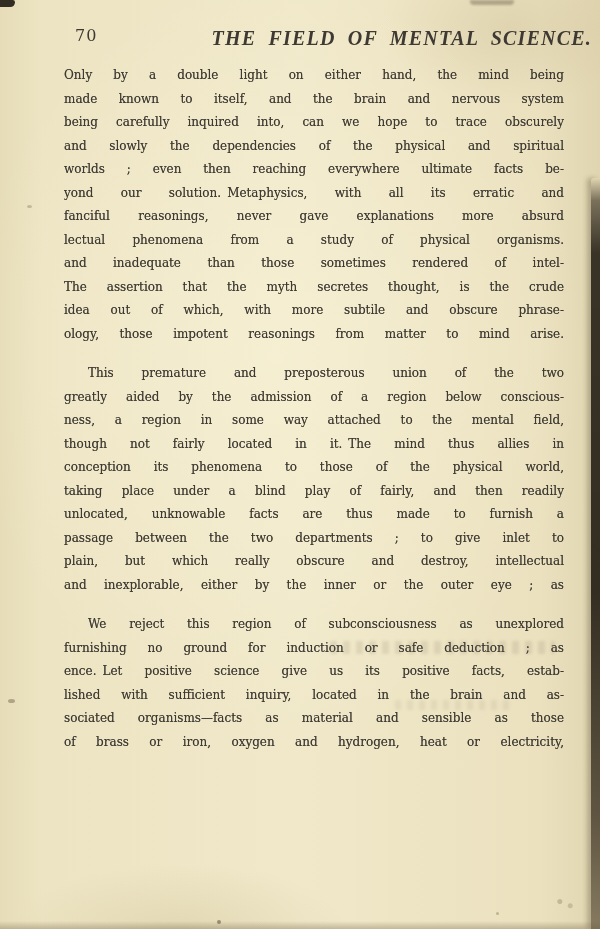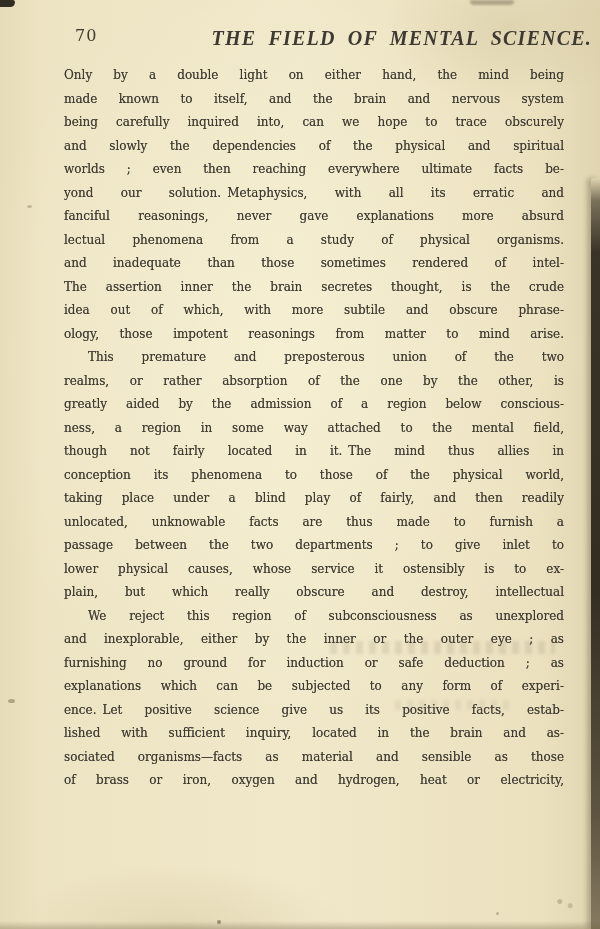--- a/index.html
+++ b/index.html
@@ -45,21 +45,21 @@
     position:absolute;left:64px;top:64px;width:500px;
     font-size:12px;line-height:23.5px;
     color:var(--ink);
     text-shadow:0 0 .5px rgba(62,58,51,.65);
   }
   .line{
     text-align:justify;
     text-align-last:justify;
     height:23.5px;overflow:hidden;
   }
-  .line.indent{text-indent:24px;}
+  .line.indent{text-indent:24px;margin-top:16px;}
   .line.flush{text-align-last:left;}
   
   .artifact{position:absolute;pointer-events:none;}
   .corner-mark{
     left:0;top:0;width:15px;height:7px;
     background:#221d15;border-radius:0 3px 6px 0;opacity:.92;
   }
   .top-smudge{
     left:470px;top:0;width:44px;height:5px;
     background:rgba(105,94,74,.42);
@@ -120,42 +120,39 @@
       <div class="paragraph">
         <div class="line">Only by a double light on either hand, the mind being</div>
         <div class="line">made known to itself, and the brain and nervous system</div>
         <div class="line">being carefully inquired into, can we hope to trace obscurely</div>
         <div class="line">and slowly the dependencies of the physical and spiritual</div>
         <div class="line">worlds ; even then reaching everywhere ultimate facts be-</div>
         <div class="line">yond our solution. Metaphysics, with all its erratic and</div>
         <div class="line">fanciful reasonings, never gave explanations more absurd</div>
         <div class="line">lectual phenomena from a study of physical organisms.</div>
         <div class="line">and inadequate than those sometimes rendered of intel-</div>
-        <div class="line">The assertion inner the brain secretes thought, is the crude</div>
+        <div class="line">The assertion that the myth secretes thought, is the crude</div>
         <div class="line">idea out of which, with more subtile and obscure phrase-</div>
         <div class="line">ology, those impotent reasonings from matter to mind arise.</div>
       </div>
       <div class="paragraph">
         <div class="line indent">This premature and preposterous union of the two</div>
-        <div class="line">realms, or rather absorption of the one by the other, is</div>
         <div class="line">greatly aided by the admission of a region below conscious-</div>
         <div class="line">ness, a region in some way attached to the mental field,</div>
         <div class="line">though not fairly located in it. The mind thus allies in</div>
         <div class="line">conception its phenomena to those of the physical world,</div>
         <div class="line">taking place under a blind play of fairly, and then readily</div>
         <div class="line">unlocated, unknowable facts are thus made to furnish a</div>
         <div class="line">passage between the two departments ; to give inlet to</div>
-        <div class="line">lower physical causes, whose service it ostensibly is to ex-</div>
         <div class="line">plain, but which really obscure and destroy, intellectual</div>
       </div>
       <div class="paragraph">
+        <div class="line">and inexplorable, either by the inner or the outer eye ; as</div>
         <div class="line indent">We reject this region of subconsciousness as unexplored</div>
-        <div class="line">and inexplorable, either by the inner or the outer eye ; as</div>
         <div class="line">furnishing no ground for induction or safe deduction ; as</div>
-        <div class="line">explanations which can be subjected to any form of experi-</div>
         <div class="line">ence. Let positive science give us its positive facts, estab-</div>
         <div class="line">lished with sufficient inquiry, located in the brain and as-</div>
         <div class="line">sociated organisms—facts as material and sensible as those</div>
         <div class="line">of brass or iron, oxygen and hydrogen, heat or electricity,</div>
       </div>
     </main>
 
   <div class="artifact ghost-text"></div>
   <div class="artifact ghost-text-2"></div>
   <div class="artifact speck-1"></div>

